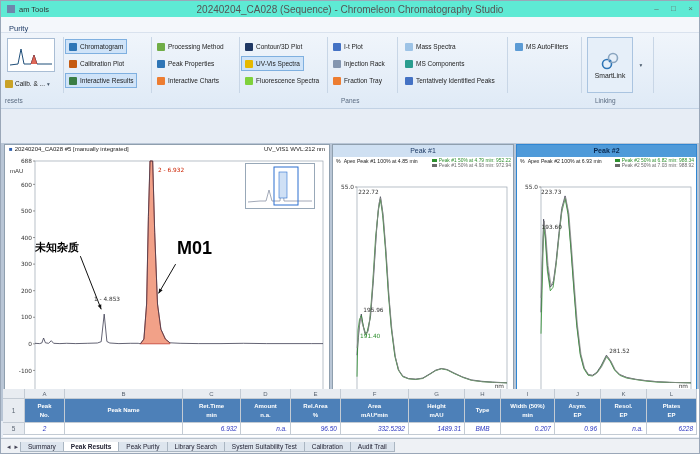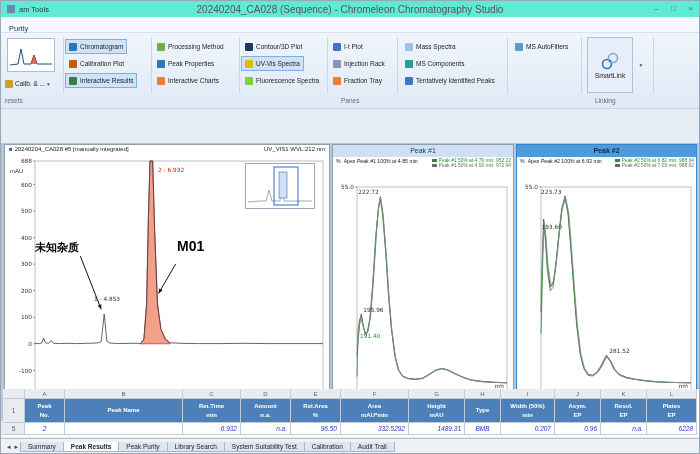--- a/index.html
+++ b/index.html
@@ -35,21 +35,21 @@
   .chrom{left:3px;width:326px;}
   .spec1{left:331px;width:182px;}
   .spec2{left:515px;width:181px;border:1.5px solid #2f86d2;}
   .panel > svg{position:absolute;left:0;top:0;}
   .phead{position:absolute;top:1px;left:4px;right:4px;display:flex;font-size:6px;color:#222;z-index:2;white-space:nowrap;}
   .sq{color:#2f5fae;font-size:6px;margin-right:2px;line-height:7px;}
   .chan{margin-left:auto;}
   .yunit{position:absolute;left:5px;top:23px;font-size:6px;color:#333;z-index:2;}
   .ann{position:absolute;color:#000;z-index:3;font-family:sans-serif;}
   .ann1{left:30px;top:95px;font-size:11px;font-weight:600;}
-  .ann2{left:172px;top:93px;font-size:14px;font-weight:600;}
+  .ann2{left:172px;top:93px;font-size:18px;font-weight:600;}
   .inset{position:absolute;left:240px;top:18px;width:70px;height:46px;background:#fff;border:1px solid #98a8b8;z-index:2;}
   .spechead{position:absolute;top:0;left:0;right:0;height:12px;text-align:center;font-size:7px;line-height:12px;z-index:2;}
   .spec1 .spechead{background:#cfe0f2;color:#1f3b66;}
   .spec2 .spechead{background:#4f9ad9;color:#0a2a52;font-weight:bold;}
   .apexline{position:absolute;top:13px;left:3px;font-size:5.2px;color:#222;z-index:2;display:flex;gap:3px;white-space:nowrap;}
   .leg{position:absolute;top:13px;right:2px;z-index:2;}
   .legrow{display:flex;align-items:center;gap:2px;font-size:4.9px;white-space:nowrap;}
   .mark{width:5px;height:3px;display:inline-block;flex:none;}
   svg text{font-family:"DejaVu Sans",sans-serif;}
   .tick{font-size:5.8px;fill:#333;}

